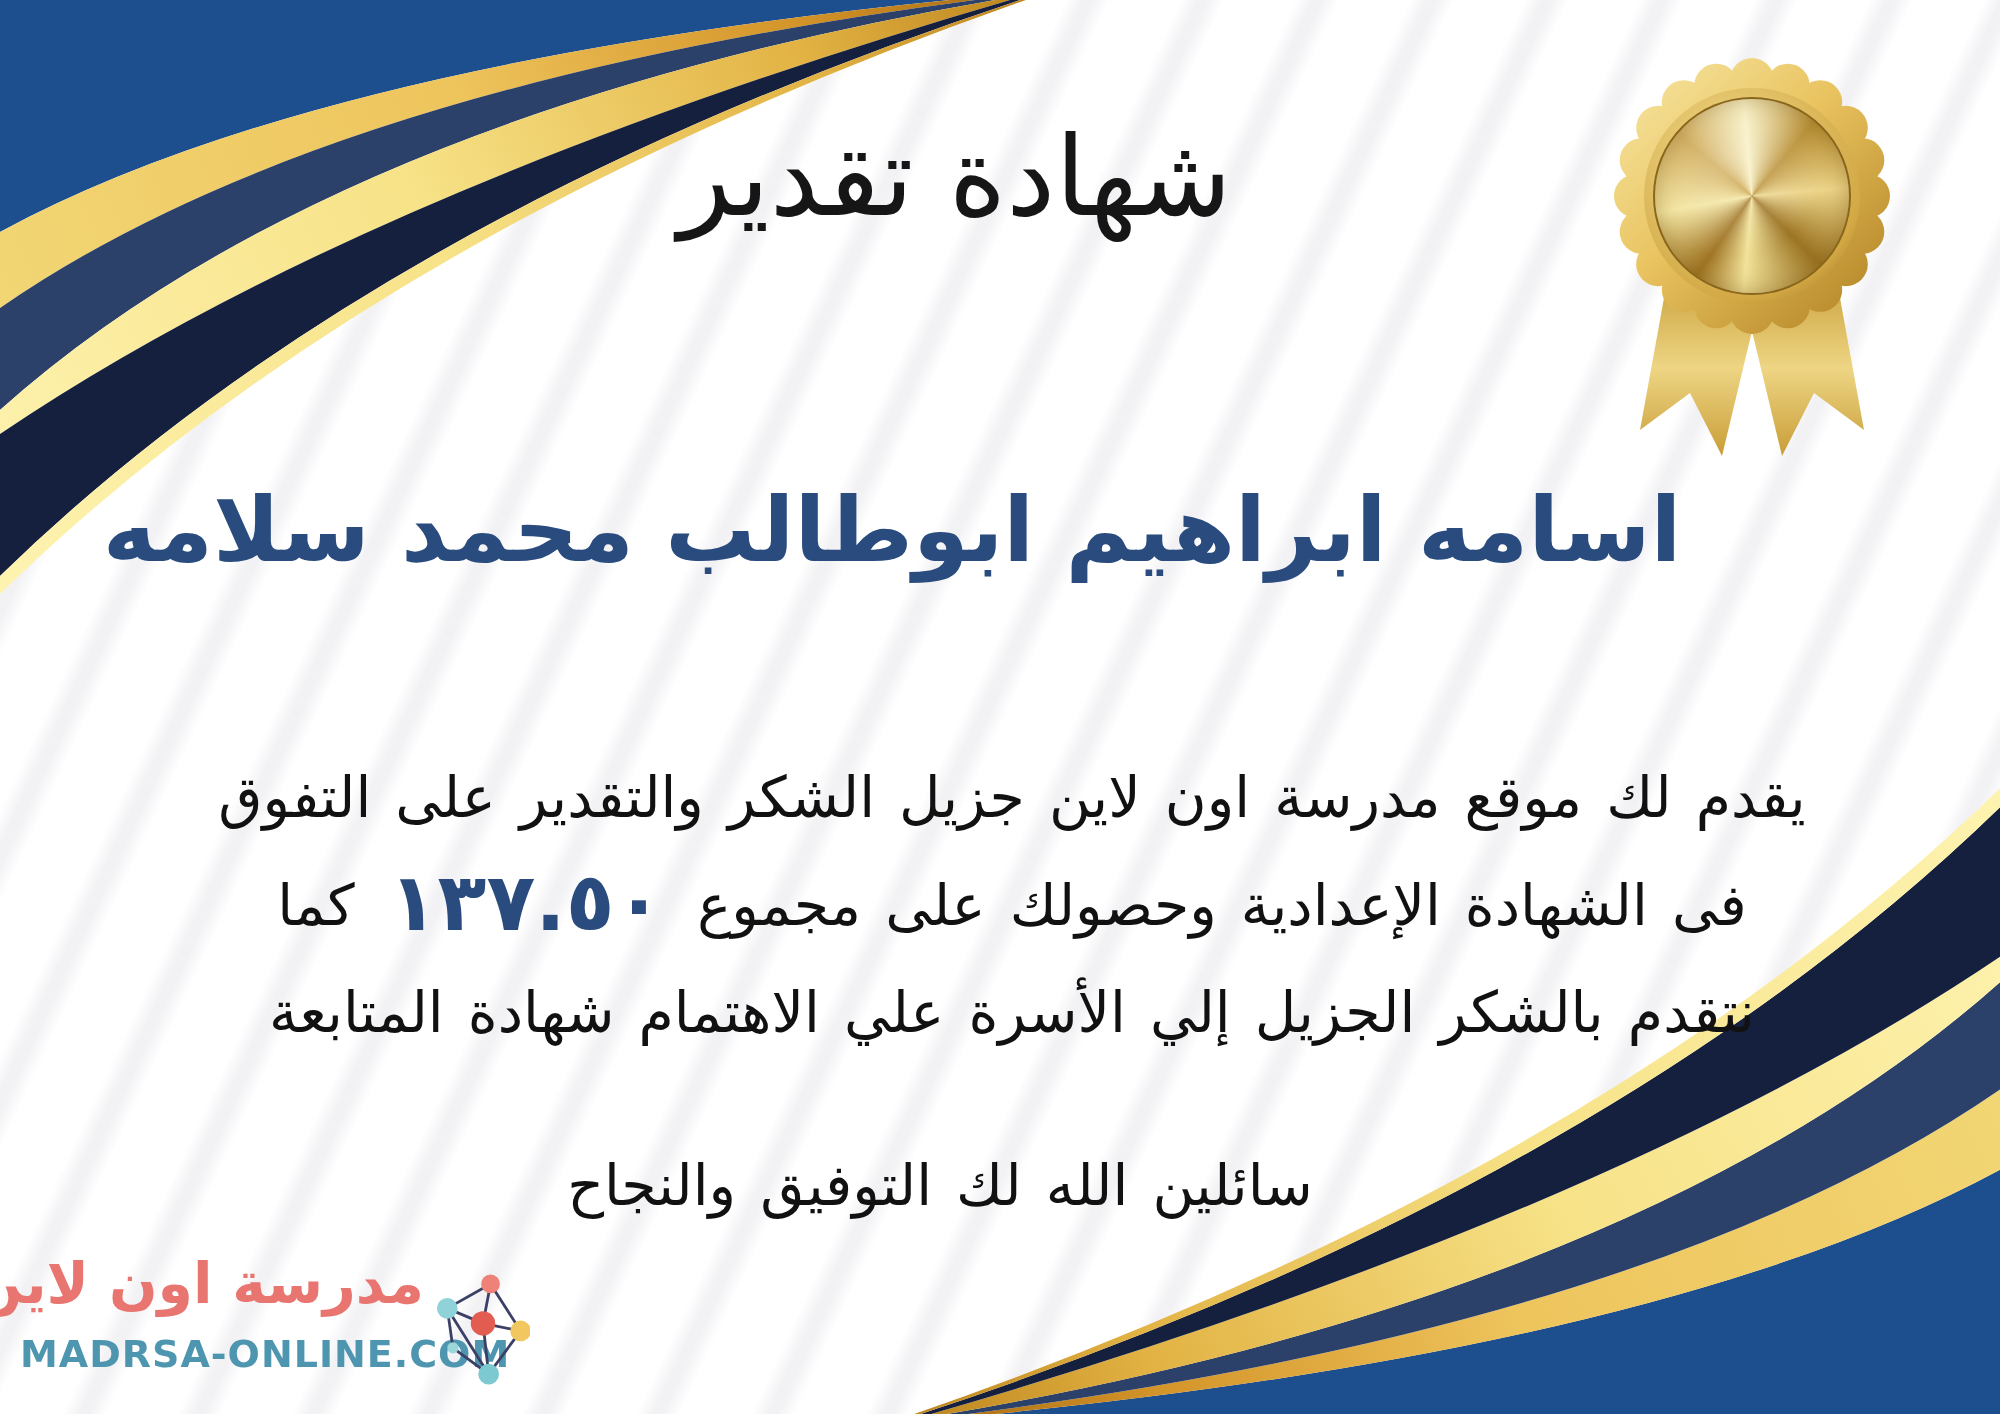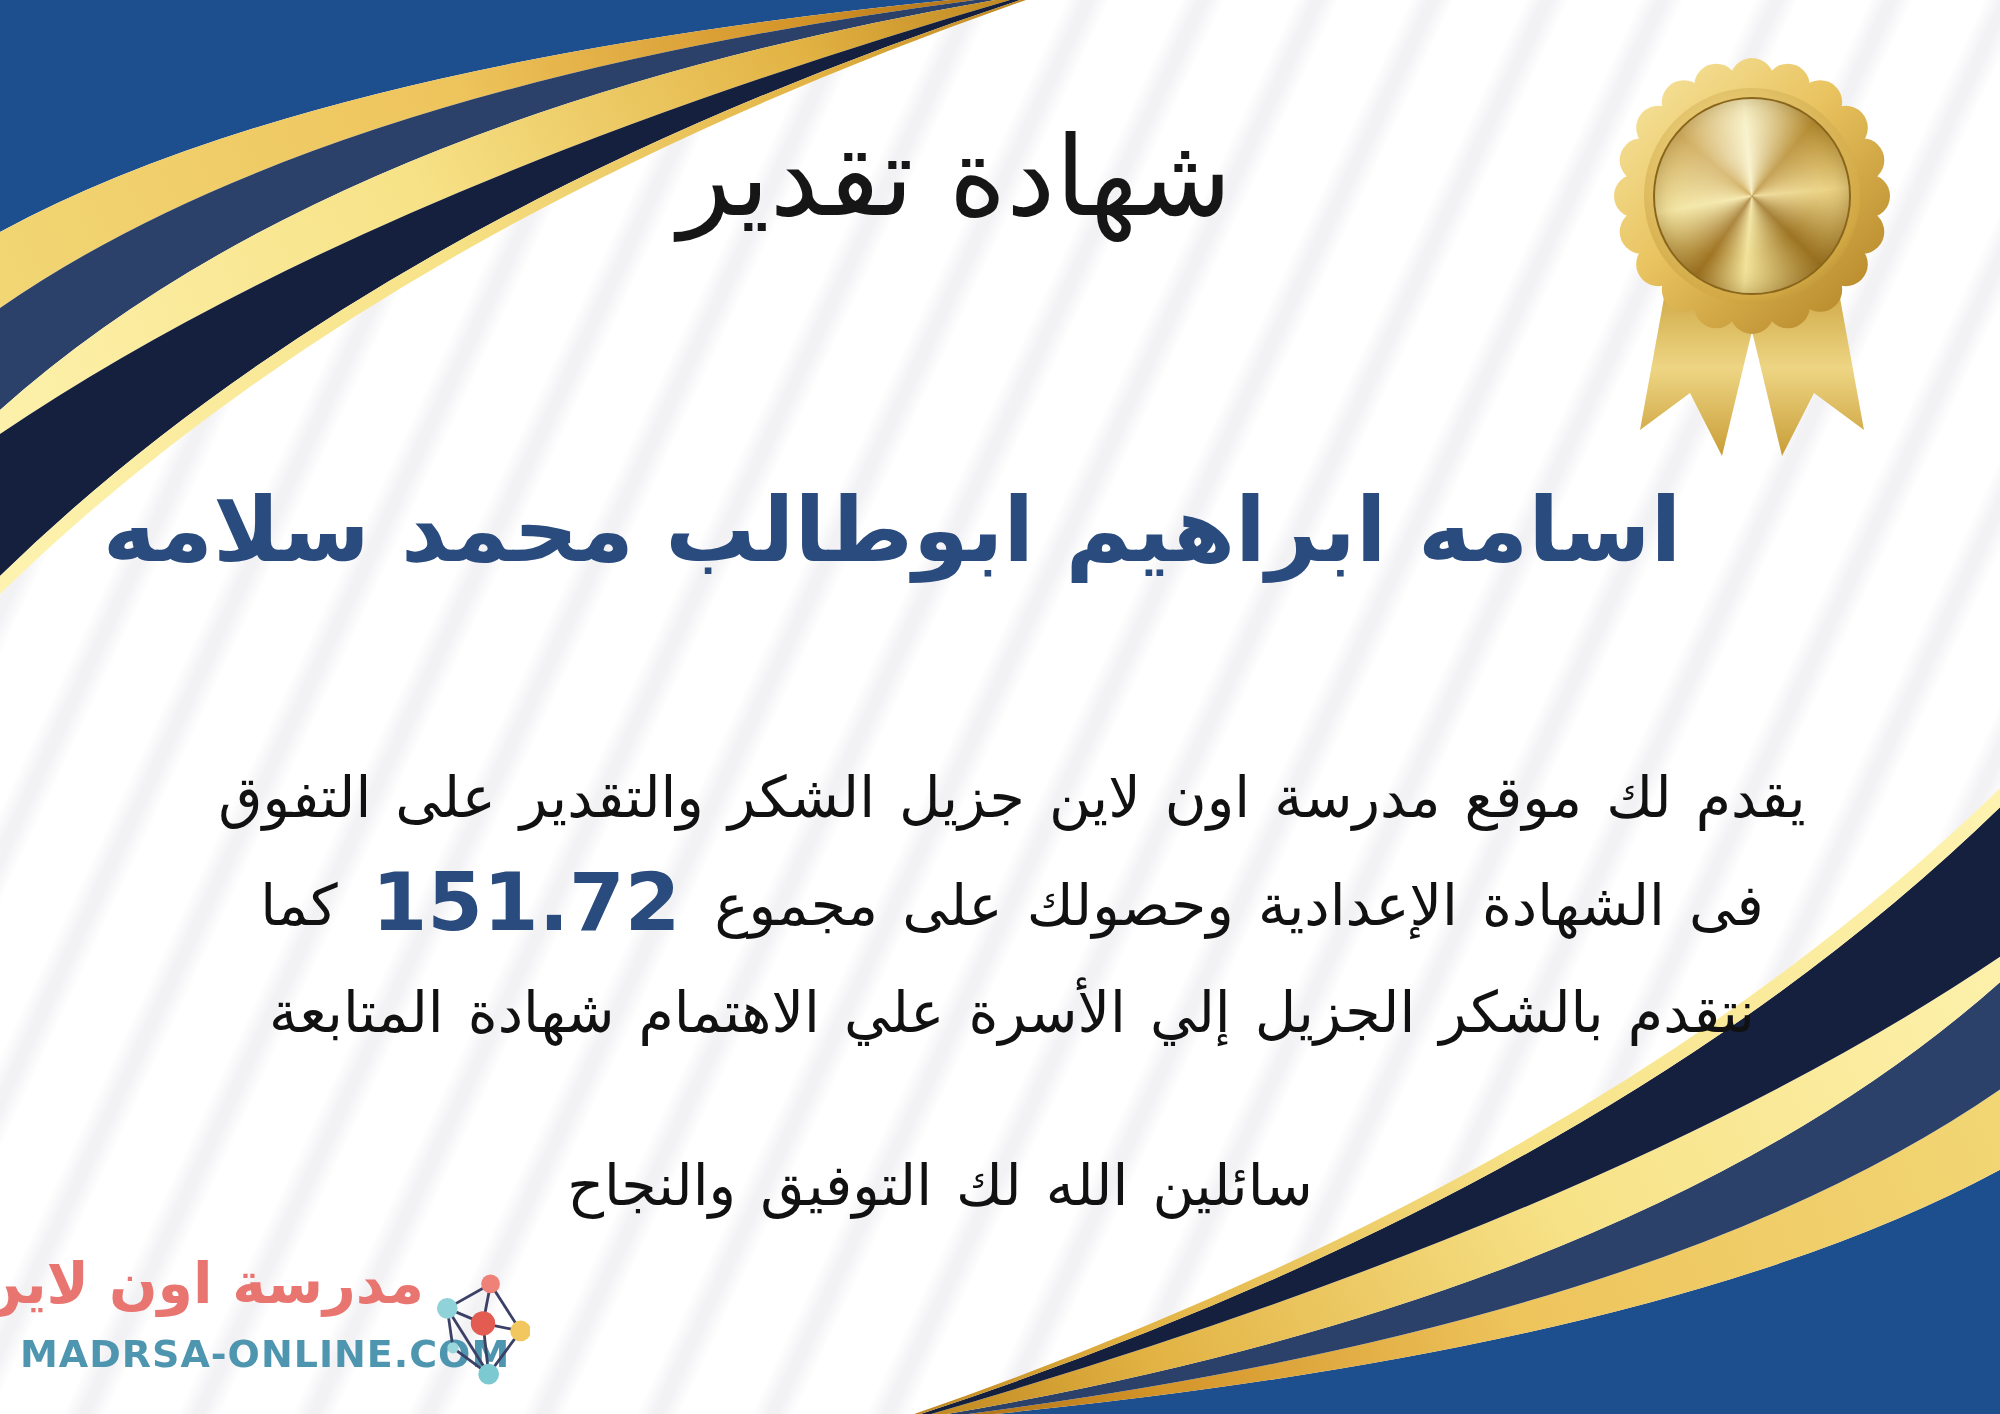--- a/index.html
+++ b/index.html
@@ -170,21 +170,21 @@
     <div class="medal-face"></div>
   </div>
 
   <div class="page-title">شهادة تقدير</div>
 
   <div class="student-name">اسامه ابراهيم ابوطالب محمد سلامه</div>
 
   <div class="body-line line1">يقدم لك موقع مدرسة اون لاين جزيل الشكر والتقدير على التفوق</div>
 
   <div class="body-line line2">
-    <span>فى الشهادة الإعدادية وحصولك على مجموع</span><span class="score">151.72</span><span>كما</span>
+    <span>فى الشهادة الإعدادية وحصولك على مجموع</span><span class="score">١٣٧.٥٠</span><span>كما</span>
   </div>
 
   <div class="body-line line3">نتقدم بالشكر الجزيل إلي الأسرة علي الاهتمام شهادة المتابعة</div>
 
   <div class="body-line closing">سائلين الله لك التوفيق والنجاح</div>
 
   <div class="logo">
     <div class="logo-ar">مدرسة اون لاين</div>
     <div class="logo-en">MADRSA-ONLINE.COM</div>
     <svg class="logo-icon" viewBox="0 0 100 130" width="94" height="140">

